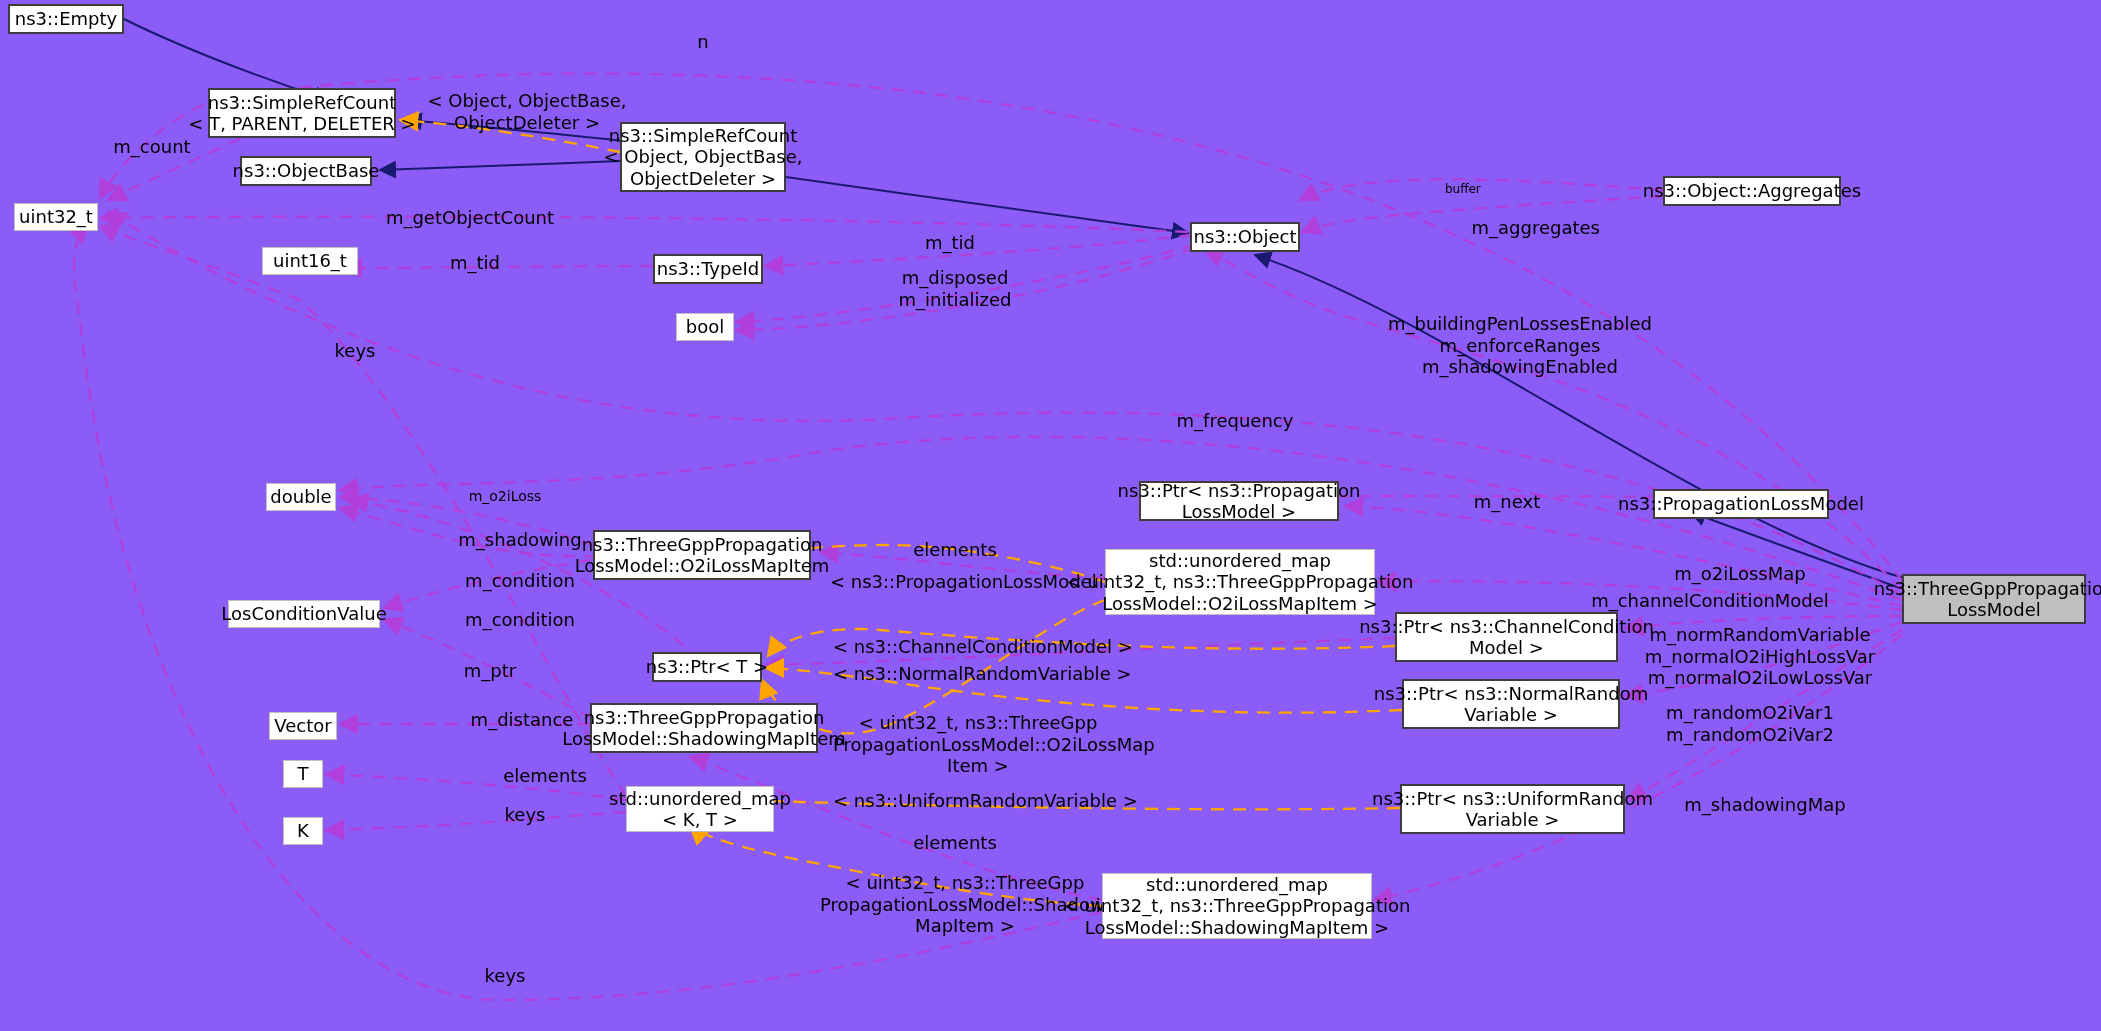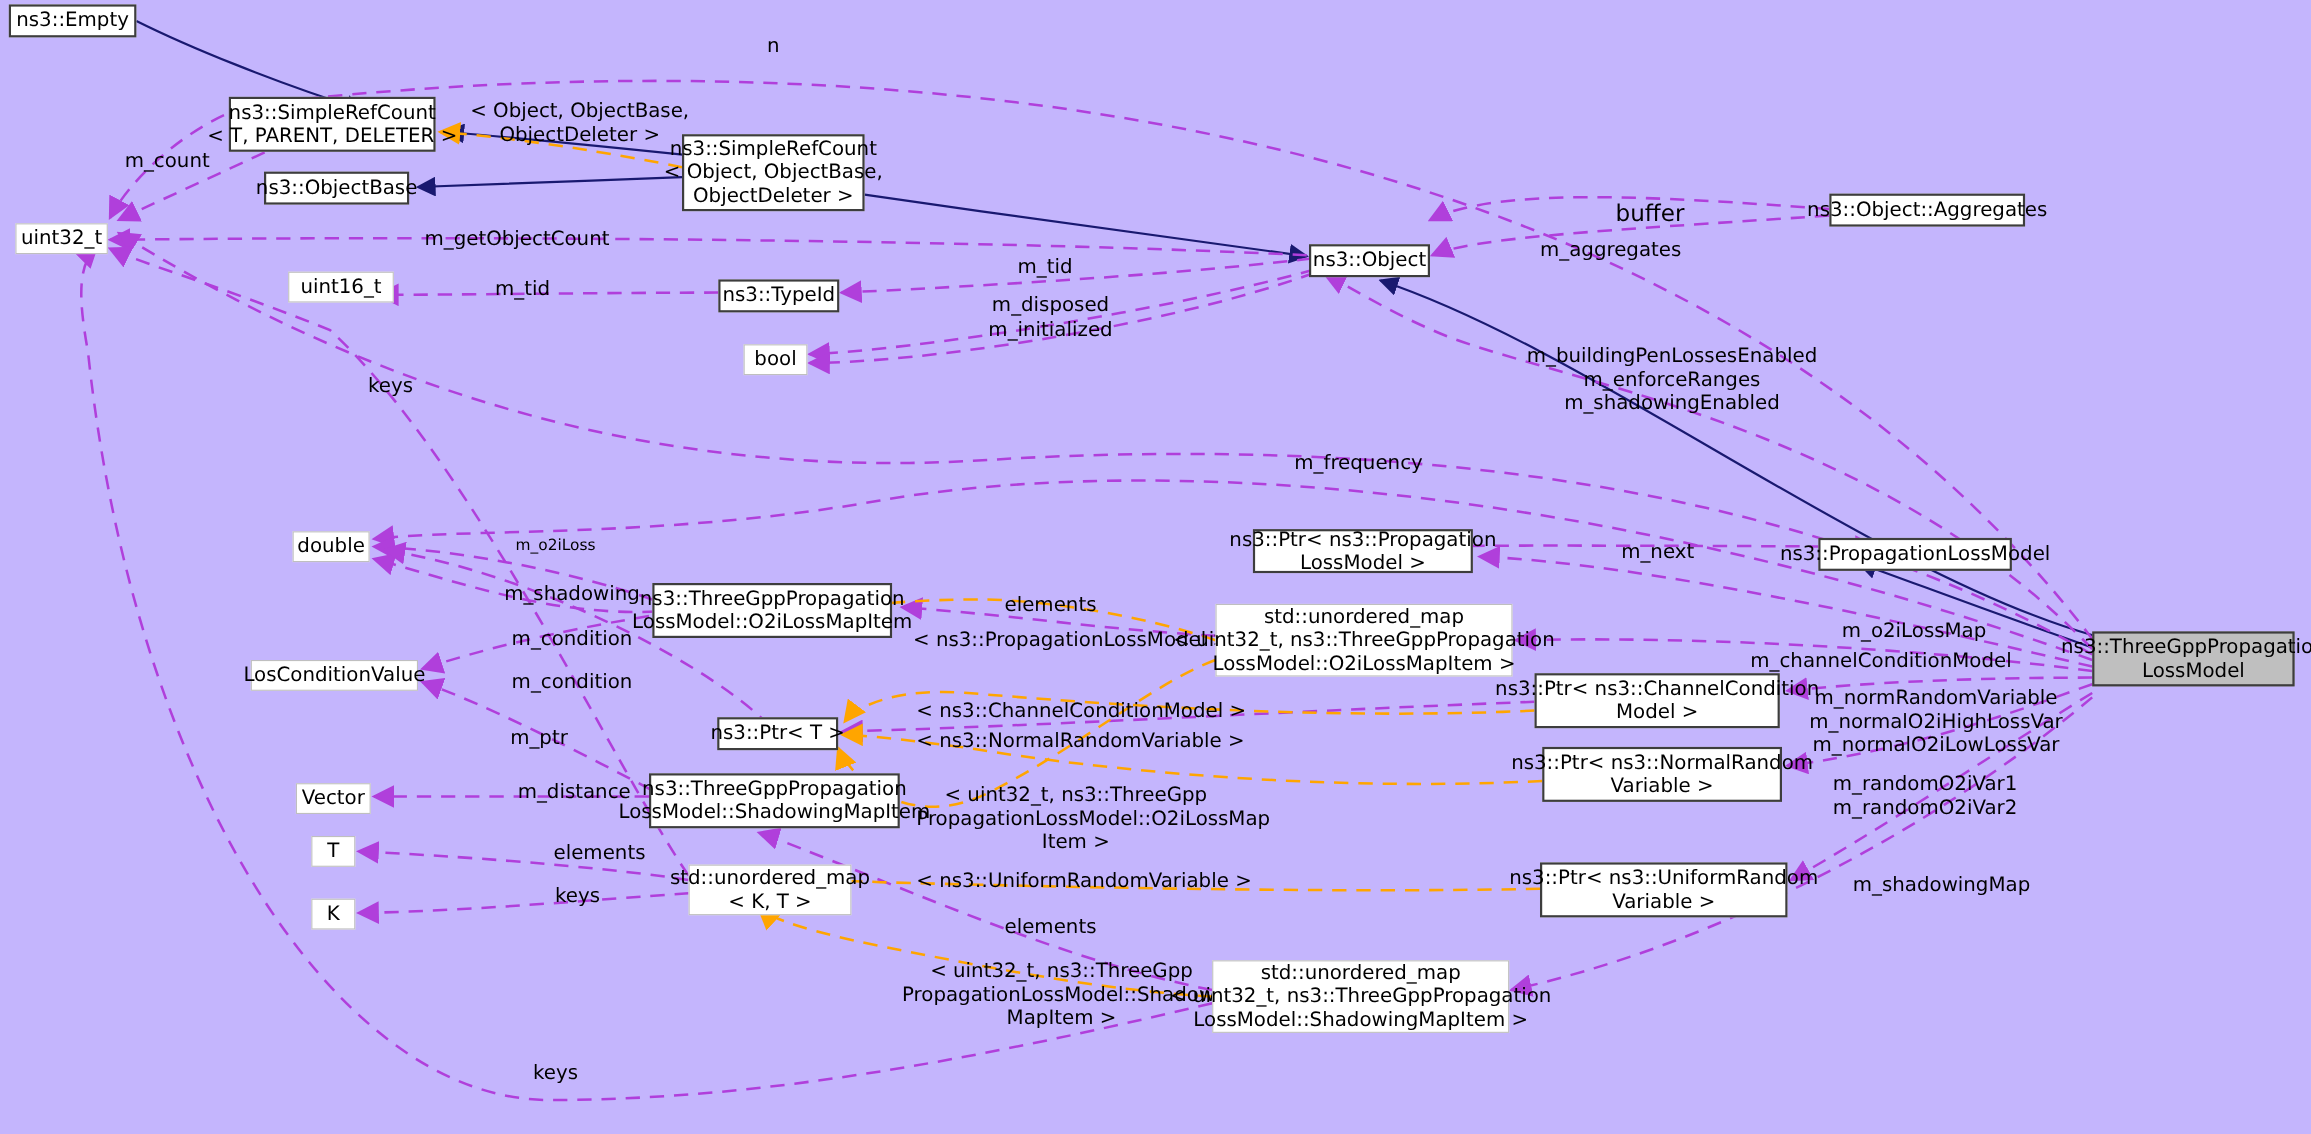--- a/index.html
+++ b/index.html
@@ -7,21 +7,21 @@
     padding: 0;
     background: #ffffff;
   }
   body {
     font-family: "DejaVu Sans", "Liberation Sans", sans-serif;
   }
   #diagram {
     position: relative;
     width: 2101px;
     height: 1031px;
-    background: #c4b5fd;
+    background: #8b5cf6;
     overflow: hidden;
   }
   #edges {
     position: absolute;
     left: 0;
     top: 0;
     width: 2101px;
     height: 1031px;
     pointer-events: none;
   }
@@ -212,23 +212,23 @@
   <div class="node ext" style="left:1102px;top:873px;width:270px;height:66px;font-size:18px">std::unordered_map
 &lt; uint32_t, ns3::ThreeGppPropagation
 LossModel::ShadowingMapItem &gt;</div>
 
   <div class="edge-label" style="left:673px;top:31px;width:60px;font-size:18px;text-align:center">n</div>
 
   <div class="edge-label" style="left:92px;top:136px;width:120px;font-size:18px;text-align:center">m_count</div>
 
   <div class="edge-label" style="left:360px;top:207px;width:220px;font-size:18px;text-align:center">m_getObjectCount</div>
 
-  <div class="edge-label" style="left:1445px;top:182px;width:110px;font-size:21px;text-align:center">buffer</div>
-
-  <div class="edge-label" style="left:1400px;top:217px;width:200px;font-size:18px;text-align:left">m_aggregates</div>
+  <div class="edge-label" style="left:1445px;top:182px;width:110px;font-size:12px;text-align:left">buffer</div>
+
+  <div class="edge-label" style="left:1400px;top:217px;width:200px;font-size:18px;text-align:right">m_aggregates</div>
 
   <div class="edge-label" style="left:420px;top:252px;width:110px;font-size:18px;text-align:center">m_tid</div>
 
   <div class="edge-label" style="left:895px;top:232px;width:110px;font-size:18px;text-align:center">m_tid</div>
 
   <div class="edge-label" style="left:860px;top:267px;width:190px;font-size:18px;text-align:center">m_disposed
 m_initialized</div>
 
   <div class="edge-label" style="left:1355px;top:313px;width:330px;font-size:18px;text-align:center">m_buildingPenLossesEnabled
 m_enforceRanges

